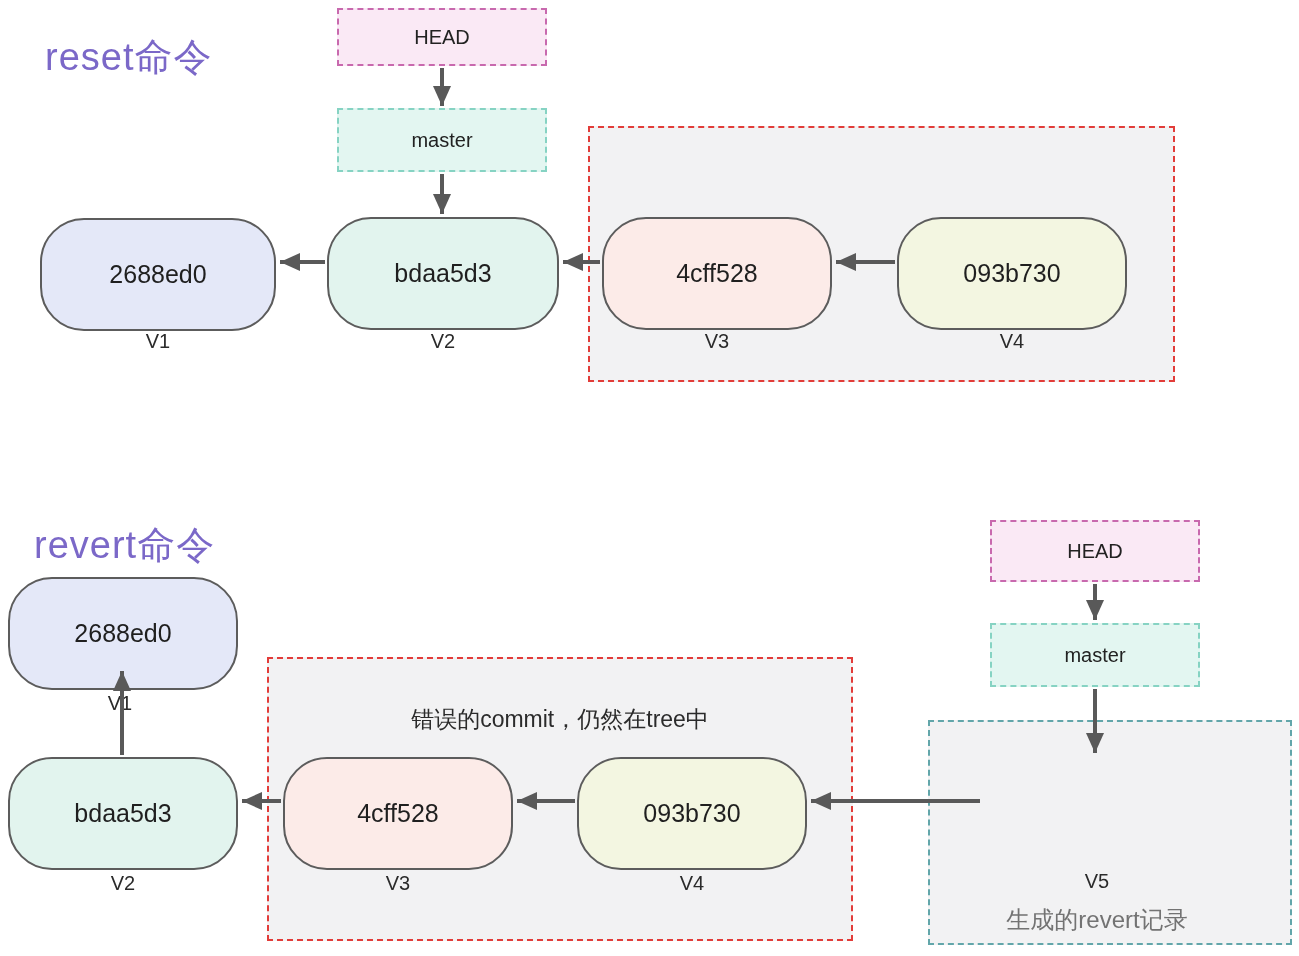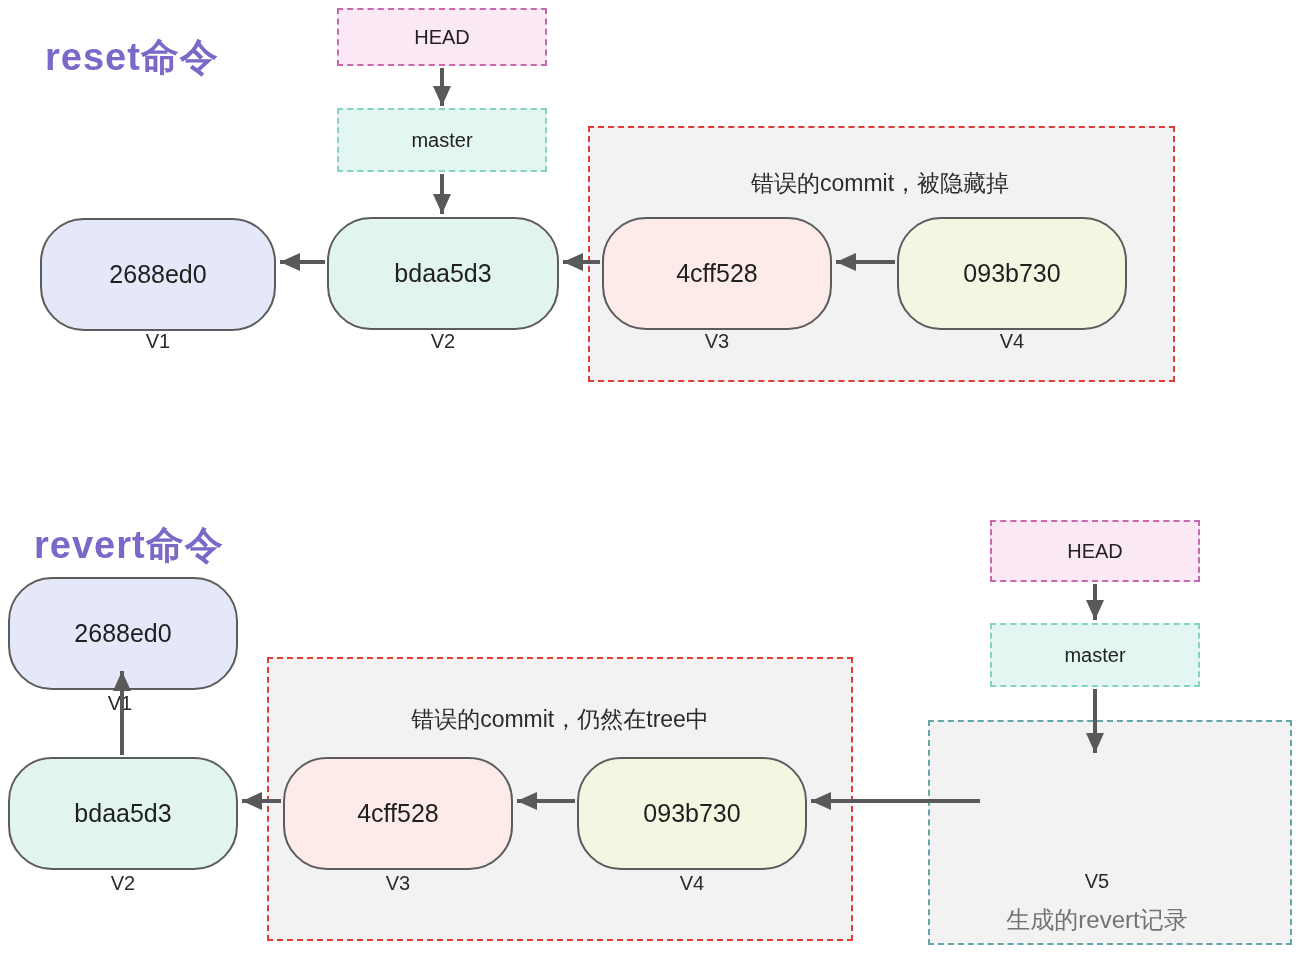--- a/index.html
+++ b/index.html
@@ -6,21 +6,21 @@
     --title-purple:#7b68c8;
     --head-fill:#fae9f5; --head-border:#c869ae;
     --master-fill:#e3f6f1; --master-border:#86d3c3;
     --box-fill:#f2f2f3; --red-border:#e23c39; --teal-border:#62a6aa;
     --node-border:#5c5c5c; --arrow:#595959; --text:#2b2b2b;
     --node-lavender:#e4e8f8; --node-mint:#e2f4ee; --node-pink:#fcebe8; --node-yellow:#f3f6e1;
   }
   *{margin:0;padding:0;box-sizing:border-box;}
   body{background:#ffffff;font-family:"Liberation Sans","DejaVu Sans",sans-serif;color:var(--text);}
   .canvas{position:relative;width:1299px;height:956px;background:#ffffff;overflow:hidden;}
-  .section-title{position:absolute;font-size:38px;font-weight:700;color:var(--title-purple);letter-spacing:1px;}
+  .section-title{position:absolute;font-size:38px;font-weight:400;color:var(--title-purple);letter-spacing:1px;}
   .ref-box{position:absolute;display:flex;align-items:center;justify-content:center;
            font-size:20px;color:#222;}
   .head-box{background:var(--head-fill);border:2px dashed var(--head-border);}
   .master-box{background:var(--master-fill);border:2px dashed var(--master-border);}
   .group-box{position:absolute;background:var(--box-fill);}
   .red-box{border:2px dashed var(--red-border);}
   .teal-box{border:2px dashed var(--teal-border);}
   .annotation{position:absolute;font-size:23px;color:#2b2b2b;text-align:center;}
   .node{position:absolute;height:113px;border:2px solid var(--node-border);border-radius:44px;
         display:flex;align-items:center;justify-content:center;font-size:25px;color:#1f1f1f;}
@@ -43,21 +43,20 @@
   <div class="ref-box head-box" style="left:337px;top:8px;width:210px;height:58px;">
     <span>HEAD</span>
   </div>
 
   <div class="ref-box master-box" style="left:337px;top:108px;width:210px;height:64px;">
     <span>master</span>
   </div>
 
   <div class="group-box red-box" style="left:588px;top:126px;width:587px;height:256px;"></div>
 
-  <div class="annotation" style="left:640px;top:168px;width:480px;">错误的commit，被隐藏掉</div>
 
   <div class="node n-lavender" style="left:40px;top:218px;width:236px;">
     <span>2688ed0</span>
   </div>
   <div class="node n-mint" style="left:327px;top:217px;width:232px;">
     <span>bdaa5d3</span>
   </div>
   <div class="node n-pink" style="left:602px;top:217px;width:230px;">
     <span>4cff528</span>
   </div>

